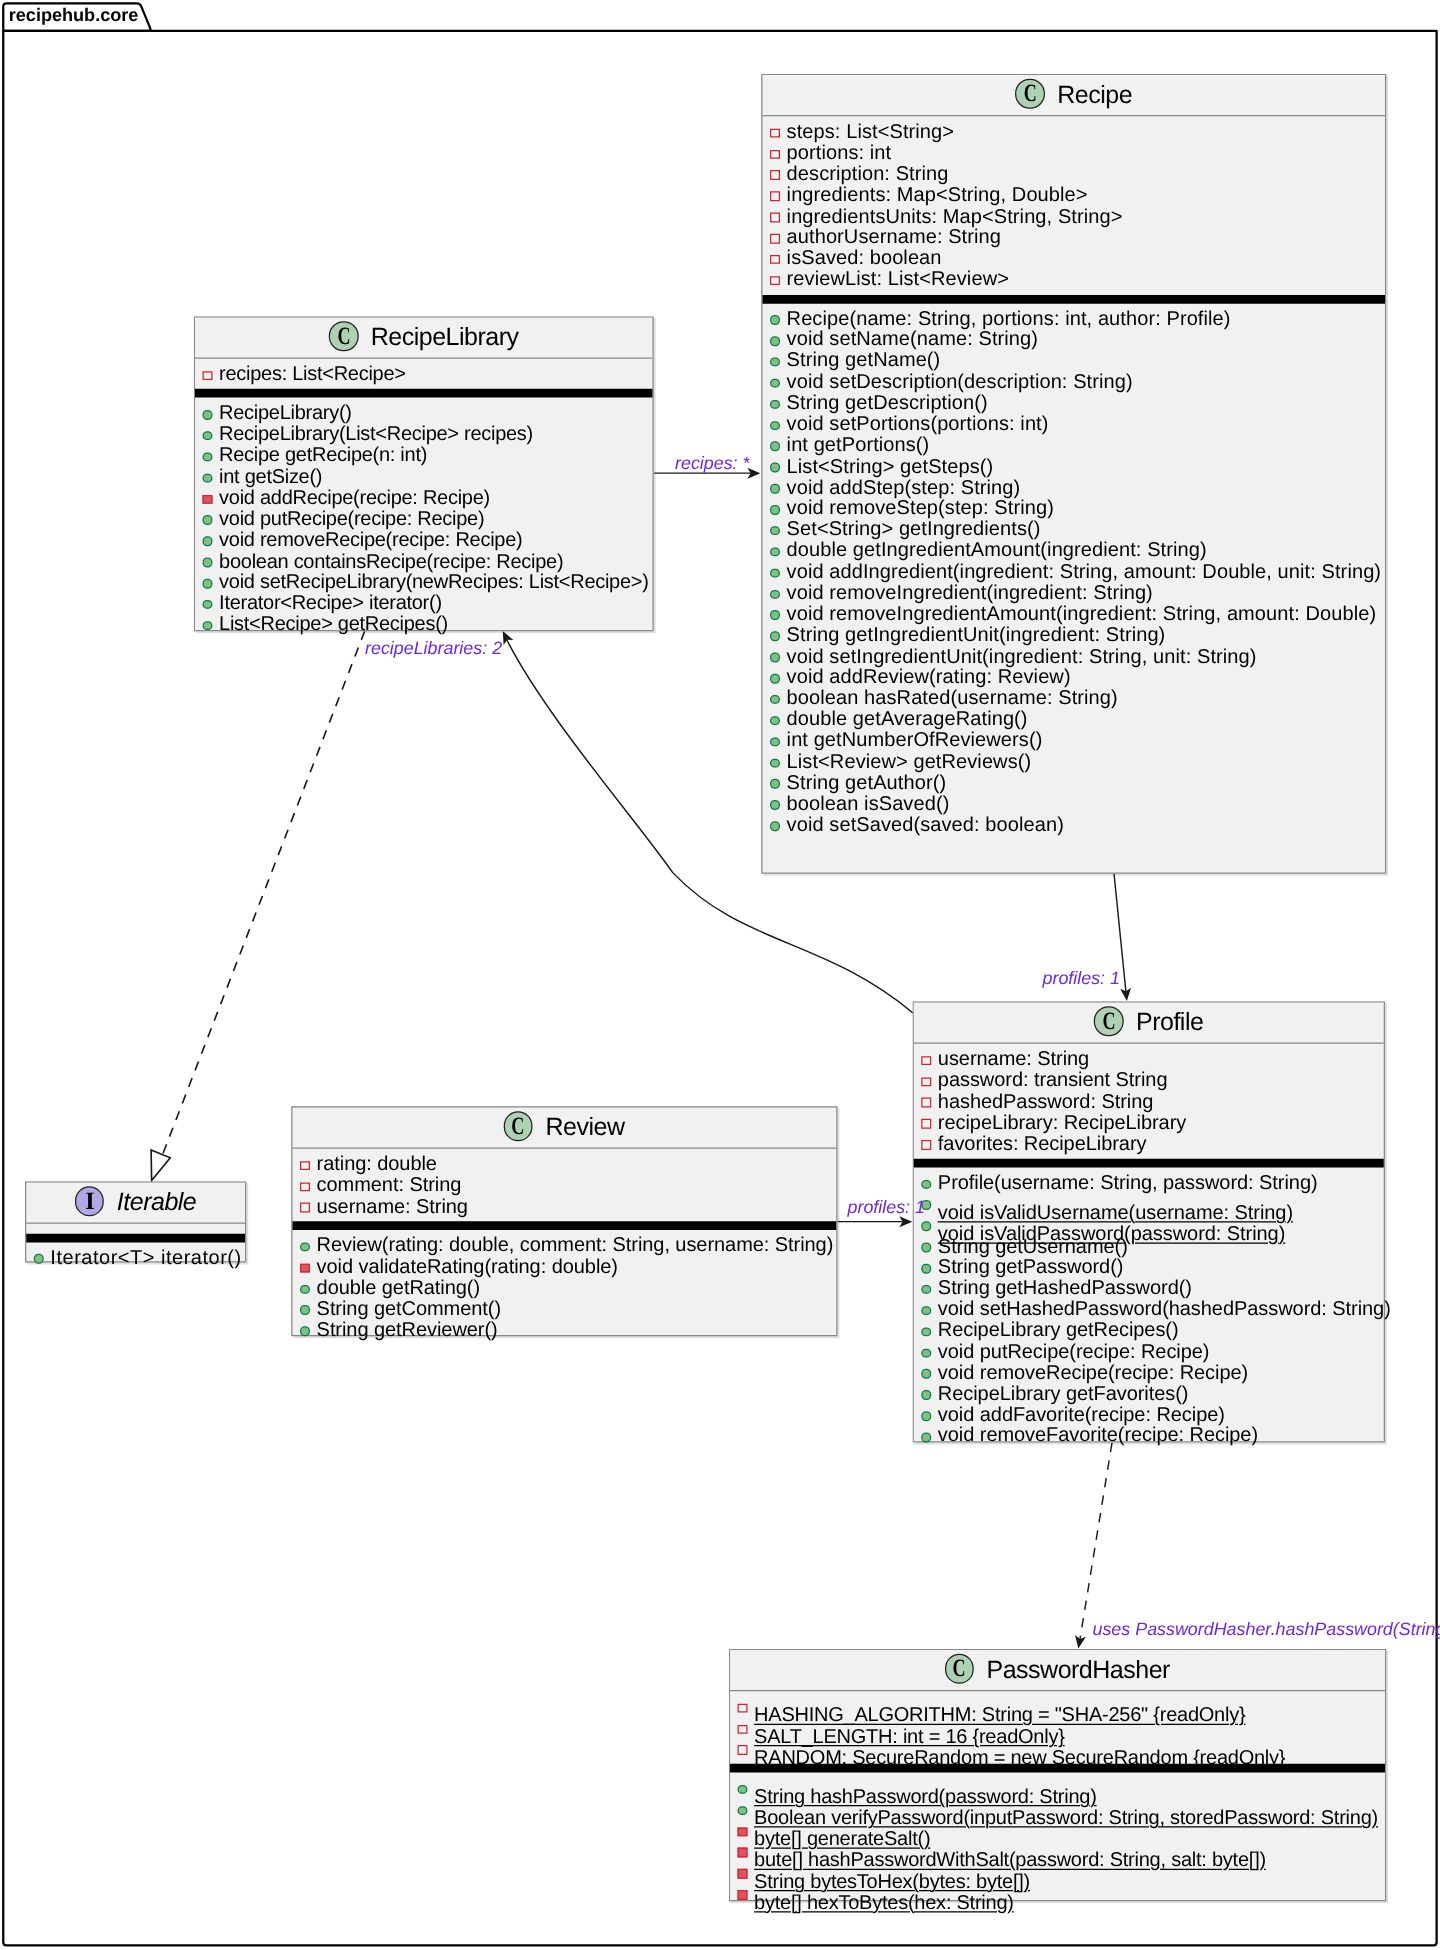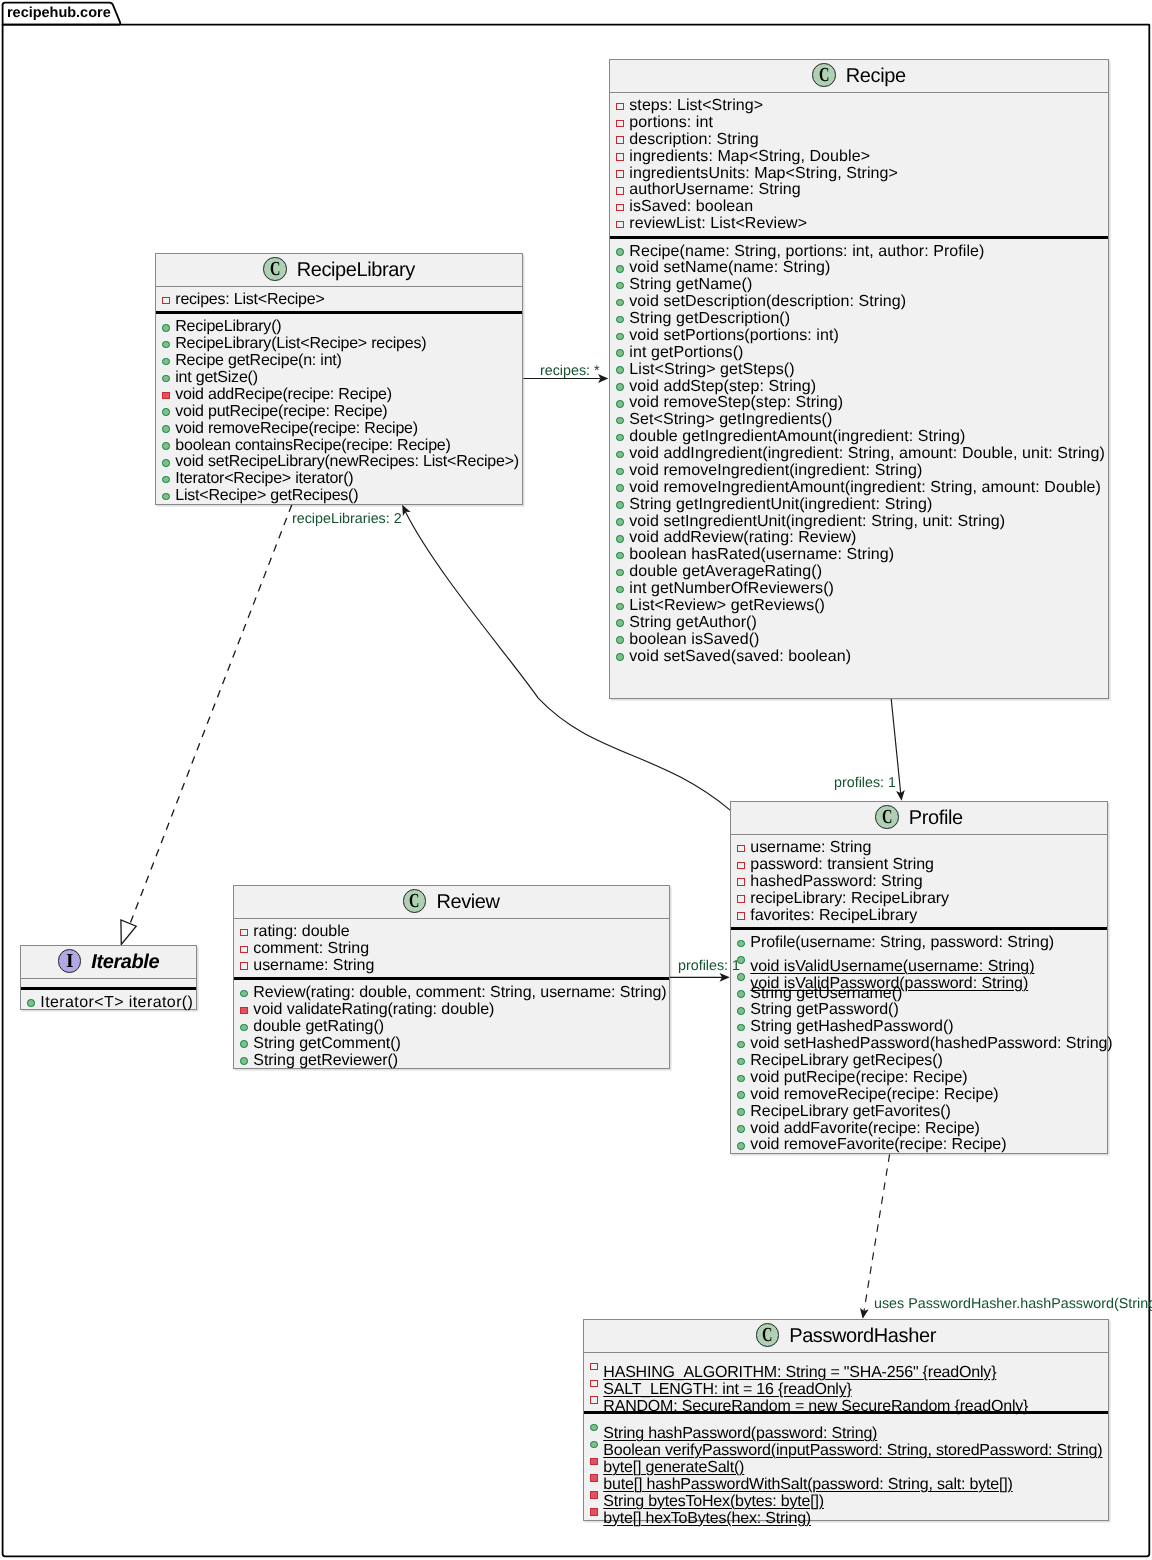--- a/index.html
+++ b/index.html
@@ -12,37 +12,37 @@
   .cls-head{height:33px;display:flex;align-items:center;justify-content:center;border-bottom:1px solid #888888;box-sizing:border-box;}
   .cls-head .icon{width:23.5px;height:23.5px;border-radius:50%;display:inline-flex;align-items:center;justify-content:center;
      margin-right:10px;box-sizing:border-box;position:relative;top:-1px;}
   .cls-head .icon > b{font-size:20px;font-weight:bold;color:#000000;line-height:1;
      font-family:"Liberation Serif",serif;display:block;transform-origin:50% 50%;}
   .icon-class > b{transform:scaleX(0.72);}
   .icon-iface > b{transform:scaleX(0.97);}
   .icon-class{background:#ADD1B2;border:1.1px solid #222222;}
   .icon-iface{background:#B4A7E5;border:1.1px solid #222222;}
   .cls-title{font-size:20px;color:#000000;line-height:1;letter-spacing:-0.4px;}
-  .cls-title.it{font-style:italic;font-weight:bold;text-align:center;}
+  .cls-title.it{font-style:italic;font-weight:normal;text-align:center;}
   .compart{padding:5px 0 2.5px 0;box-sizing:border-box;}
-  .compart.attrs{border-bottom:3px solid #000000;}
+  .compart.attrs{border-bottom:7px solid #000000;}
   .row{height:16.875px;display:flex;align-items:center;padding-left:6.2px;white-space:nowrap;}
   .row .lbl{font-size:16px;color:#000000;line-height:16.875px;margin-left:5.6px;}
   .ls-recipe .lbl{letter-spacing:0.075px;}
   .ls-recipelibrary .lbl{letter-spacing:-0.22px;}
   .ls-profile .lbl{letter-spacing:-0.05px;}
   .ls-review .lbl{letter-spacing:-0.05px;}
   .ls-iterable .lbl{letter-spacing:0.41px;}
   .ls-passwordhasher .lbl{letter-spacing:-0.19px;}
   .row .lbl.st{text-decoration:underline;text-underline-offset:2.2px;text-decoration-thickness:1px;margin-top:14px;}
   .m{width:7.5px;height:7.5px;flex:0 0 7.5px;box-sizing:border-box;}
   .m.priv-attr{border:1.6px solid #C82930;background:#F1F1F1;}
   .m.priv-meth{border:1.2px solid #C62B36;background:#E2525E;}
   .m.pub{border:1.2px solid #038048;background:#84BE84;border-radius:50%;}
-  .elabel{position:absolute;font-size:14.3px;color:#14532d;white-space:nowrap;line-height:1;will-change:transform;}
+  .elabel{position:absolute;font-size:14.3px;color:#6d28d9;white-space:nowrap;line-height:1;will-change:transform;font-style:italic;}
   .pkg-label{position:absolute;font-size:14.5px;font-weight:bold;color:#000000;line-height:1;letter-spacing:-0.02px;will-change:transform;}
 </style>
 </head>
 <body>
 
 <div id="canvas">
 <svg id="edges" viewBox="0 0 1152 1560">
   <path d="M2.6 24.6 L2.6 1553.8 Q2.6 1556.3 5.1 1556.3 L1146.8 1556.3 Q1149.3 1556.3 1149.3 1553.8 L1149.3 24.6 Z" fill="none" stroke="#000000" stroke-width="1.8" stroke-linejoin="round"></path>
   <path d="M2.6 24.6 L2.6 5.1 Q2.6 2.6 5.1 2.6 L109.5 2.6 Q112.0 2.6 112.9 4.9 L120.1 22.3 Q121.0 24.6 118.5 24.6 Z" fill="none" stroke="#000000" stroke-width="1.8" stroke-linejoin="round"></path>
 

